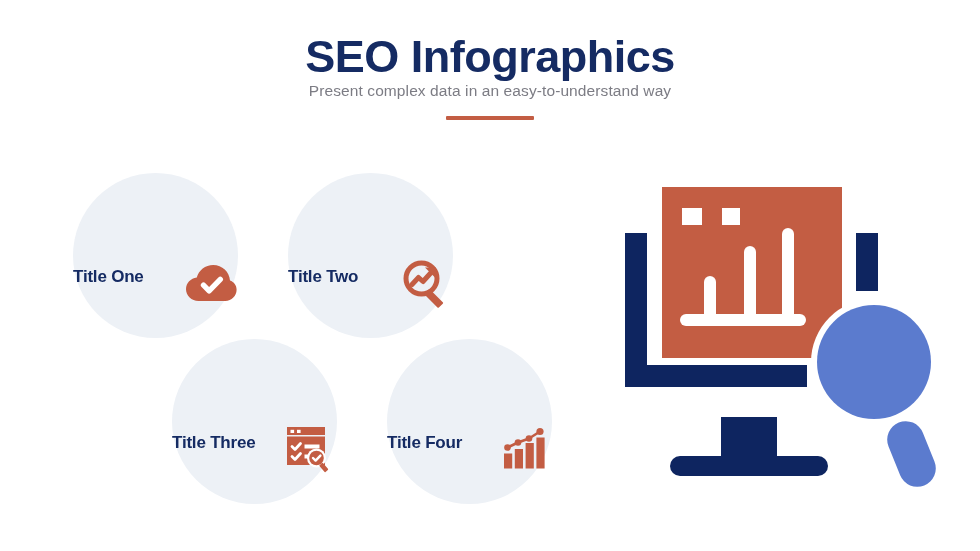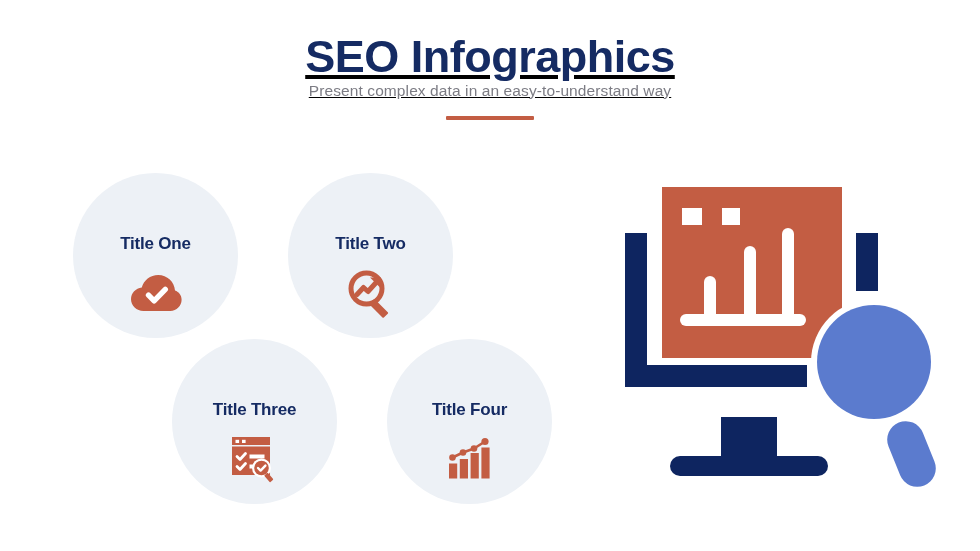--- a/index.html
+++ b/index.html
@@ -23,21 +23,20 @@
     background: #ffffff;
   }
 
   
   #header {
     position: absolute;
     left: 0;
     top: 32px;
     width: 980px;
     text-align: center;
-    text-decoration: underline;
   }
   #page-title {
     font-size: 45px;
     font-weight: bold;
     color: #152B63;
     letter-spacing: -0.5px;
     line-height: 1.1;
     margin: 0;
     font-family: "Liberation Sans", sans-serif;
   }
@@ -54,23 +53,23 @@
     margin: 16px auto 0 auto;
     border-radius: 1px;
   }
 
   
   .feature-circle {
     position: absolute;
     border-radius: 50%;
     background: #EDF1F6;
     display: flex;
-    flex-direction: column;
+    flex-direction: row;
     align-items: center;
-    justify-content: center;
+    justify-content: space-between;
   }
   .feature-title {
     font-size: 17px;
     font-weight: bold;
     color: #152B63;
     letter-spacing: -0.2px;
     white-space: nowrap;
     font-family: "Liberation Sans", sans-serif;
   }
   .feature-icon {

